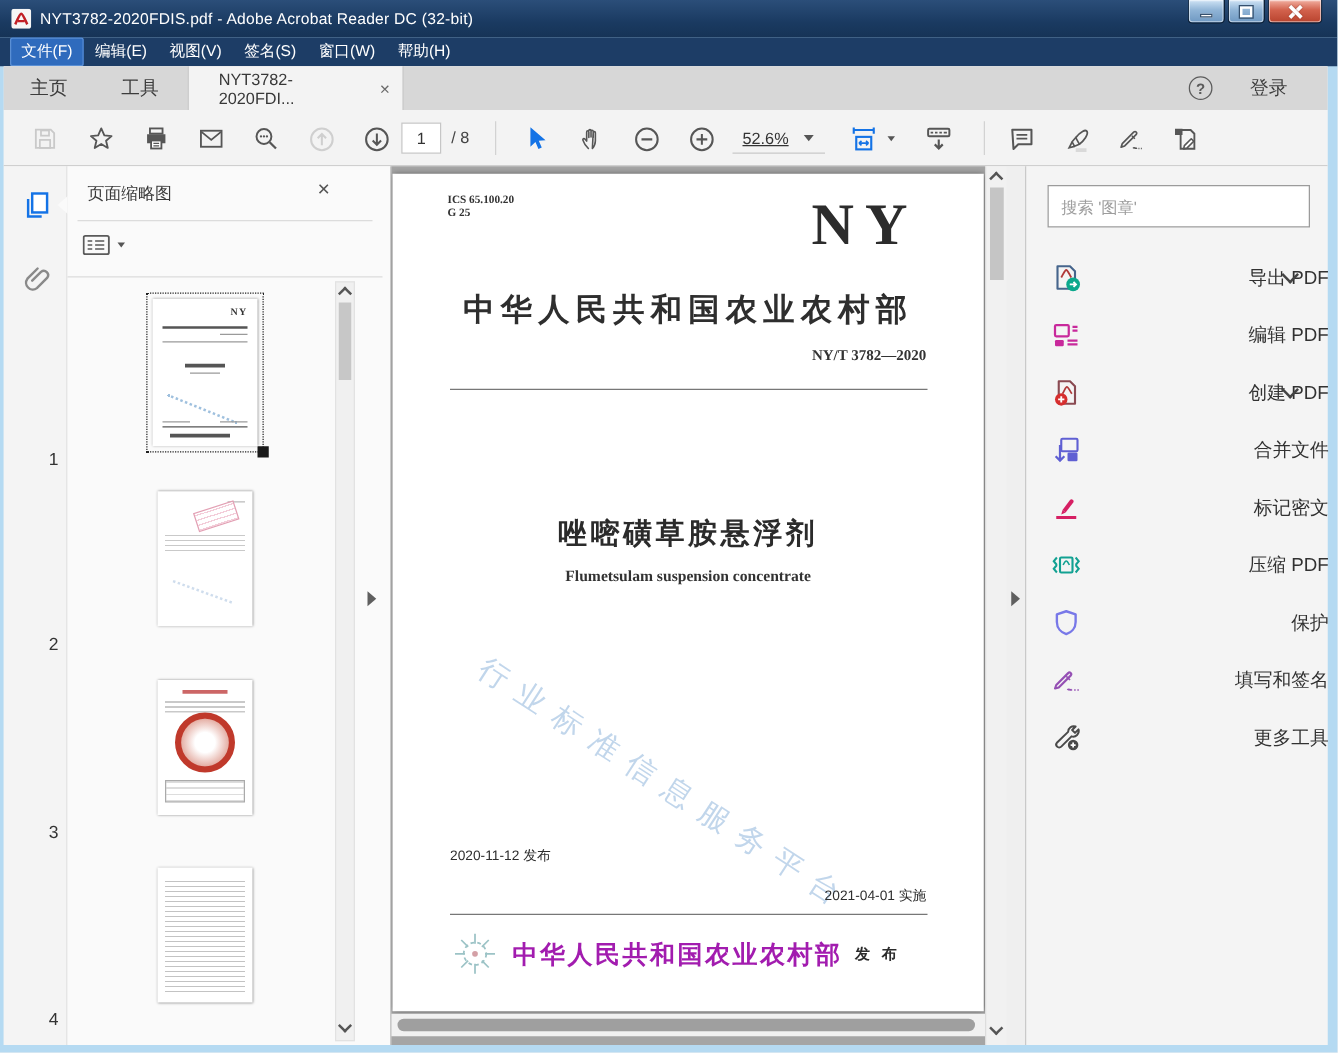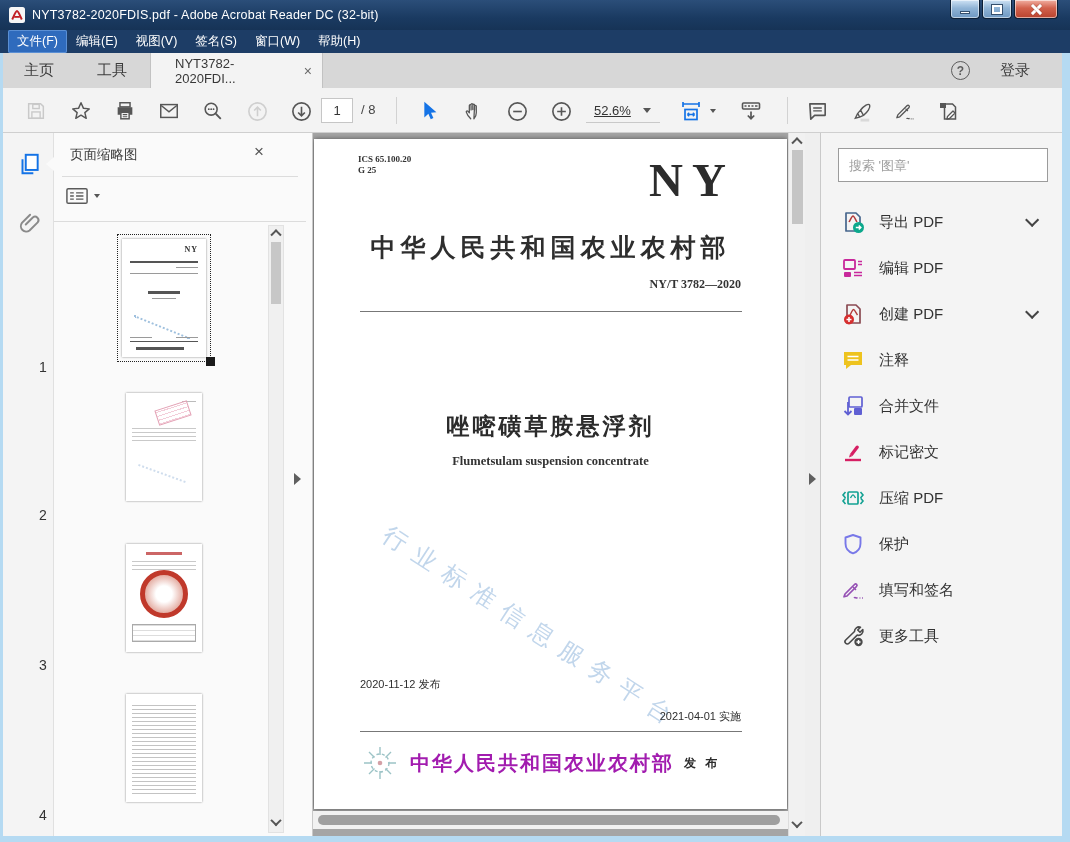--- a/index.html
+++ b/index.html
@@ -188,20 +188,21 @@
   .search-box{
     position:absolute; left:17px; top:15px; width:210px; height:34px;
     background:#fff; border:1px solid #9b9b9b; font-size:13px; color:#444;
     padding:0 10px; outline:none; font-family:inherit;
   }
   .search-box::placeholder{ color:#9d9d9d; }
   .tools-list{ position:absolute; left:0; top:66px; width:242px; }
   .tool-item{
     position:relative; height:46px; display:flex; align-items:center; cursor:pointer;
     padding-left:20px;
+    justify-content:space-between;
   }
   .tool-icon{ width:24px; height:24px; flex:0 0 24px; }
   .tool-label{ font-size:15px; color:#323232; margin-left:14px; }
   .tool-chevron{ position:absolute; right:28px; width:10px; height:10px;
     border-right:2px solid #444; border-bottom:2px solid #444; transform:rotate(45deg) translateY(-3px); }
   
   .chev{ display:block; width:8px; height:8px; border-left:2px solid #555; border-top:2px solid #555; margin:0 auto; }
   .chev.up{ transform:rotate(45deg) translate(2px,2px); }
   .chev.down{ transform:rotate(225deg) translate(1px,1px); }
 </style>
@@ -530,27 +531,20 @@
           <svg class="tool-icon" viewBox="0 0 24 24">
             <path d="M6 3h9l4 4v14H6z" fill="none" stroke="#8a4a52" stroke-width="1.7" stroke-linejoin="round"></path>
             <path d="M9 13c2-3.5 2.5-5.5 3.5-5.5S14.5 10 16.5 13" fill="none" stroke="#b03a3a" stroke-width="1.4"></path>
             <circle cx="8" cy="17.5" r="5" fill="#d62e2e"></circle>
             <path d="M8 15v5M5.5 17.5h5" stroke="#fff" stroke-width="1.5"></path>
           </svg>
           <span class="tool-label">创建 PDF</span>
           <span class="tool-chevron"></span>
         </div>
 
-        <div class="tool-item">
-          <svg class="tool-icon" viewBox="0 0 24 24">
-            <path d="M3 4h18v13H10l-5 4v-4H3z" fill="#eec31e"></path>
-            <path d="M6.5 8.5h11M6.5 12h11" stroke="#fff" stroke-width="1.7"></path>
-          </svg>
-          <span class="tool-label">注释</span>
-        </div>
 
         <div class="tool-item">
           <svg class="tool-icon" viewBox="0 0 24 24">
             <rect x="8" y="3" width="13" height="10" rx="1" fill="none" stroke="#5f5fd3" stroke-width="1.7"></rect>
             <rect x="13" y="14" width="8" height="7" rx="1" fill="#5f5fd3"></rect>
             <path d="M7 8v13M3.5 17L7 20.5 10.5 17" fill="none" stroke="#5f5fd3" stroke-width="1.8"></path>
           </svg>
           <span class="tool-label">合并文件</span>
         </div>
 

